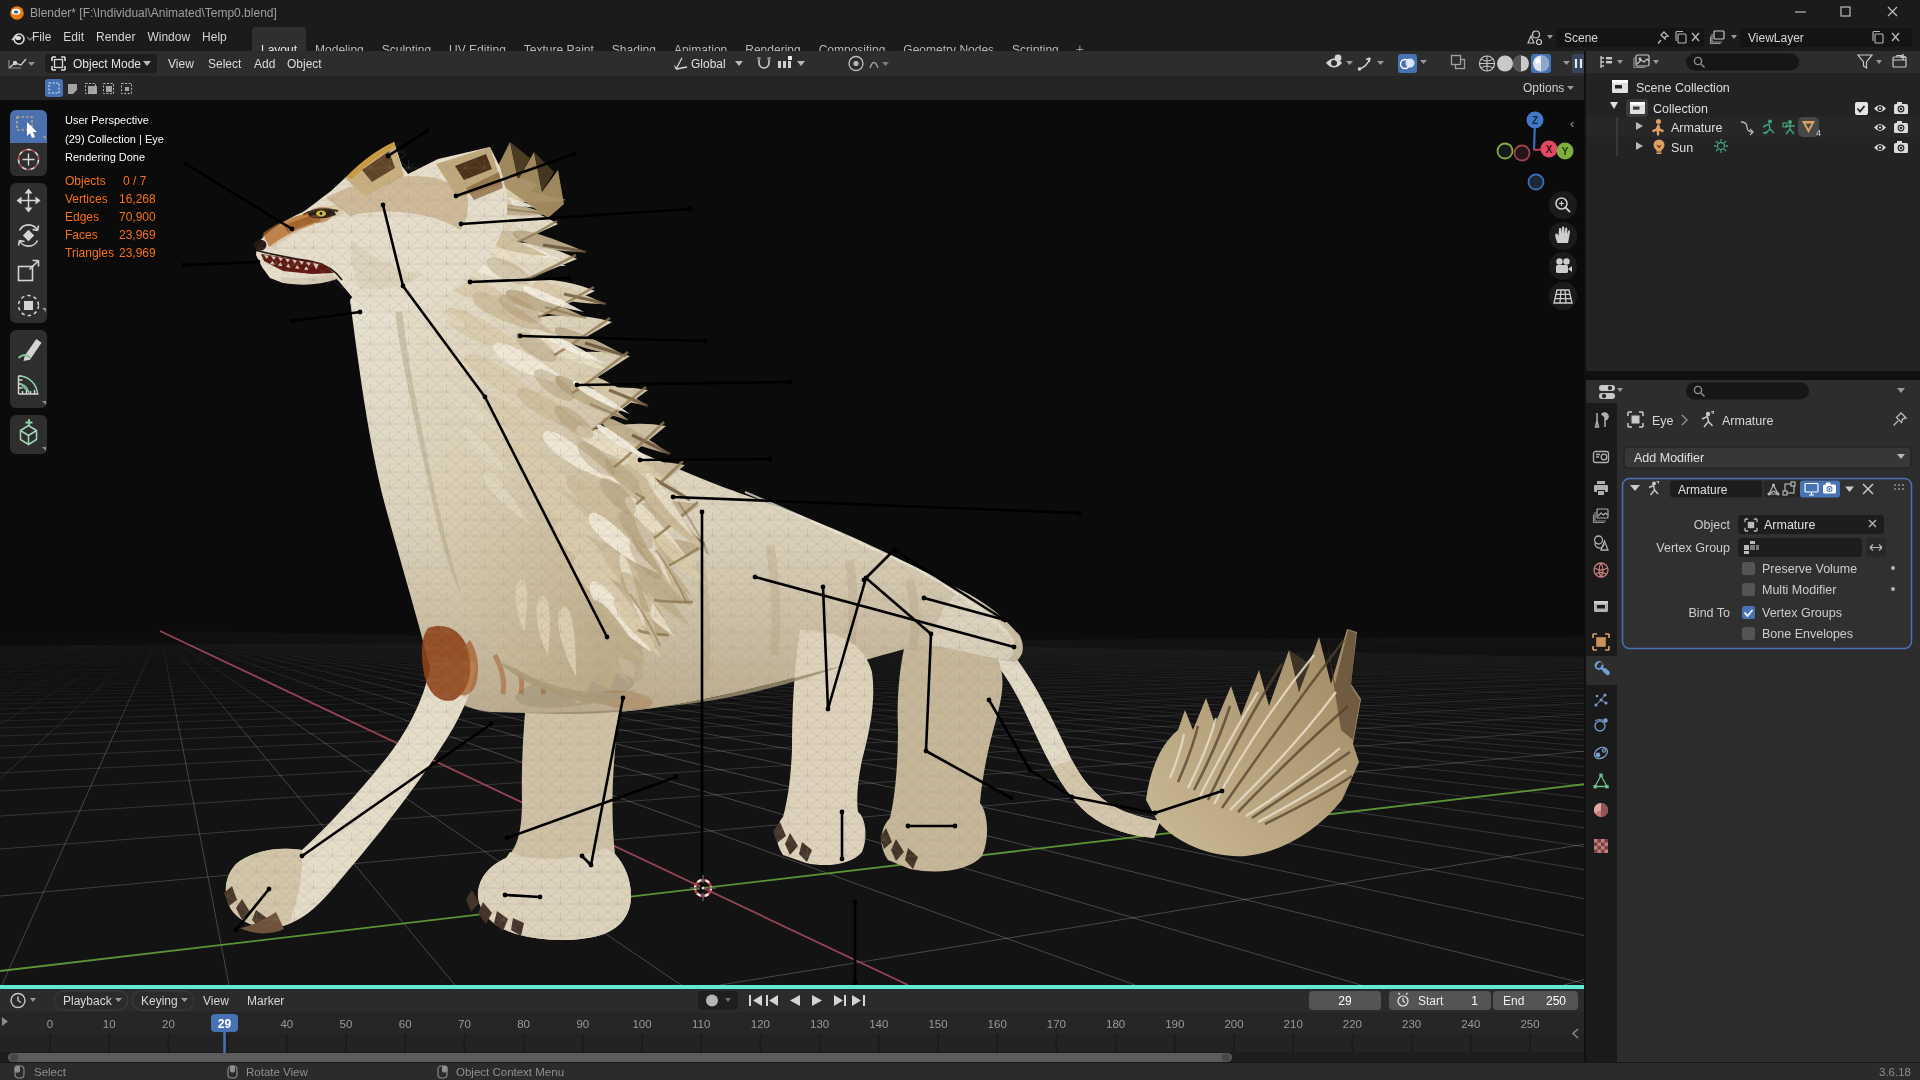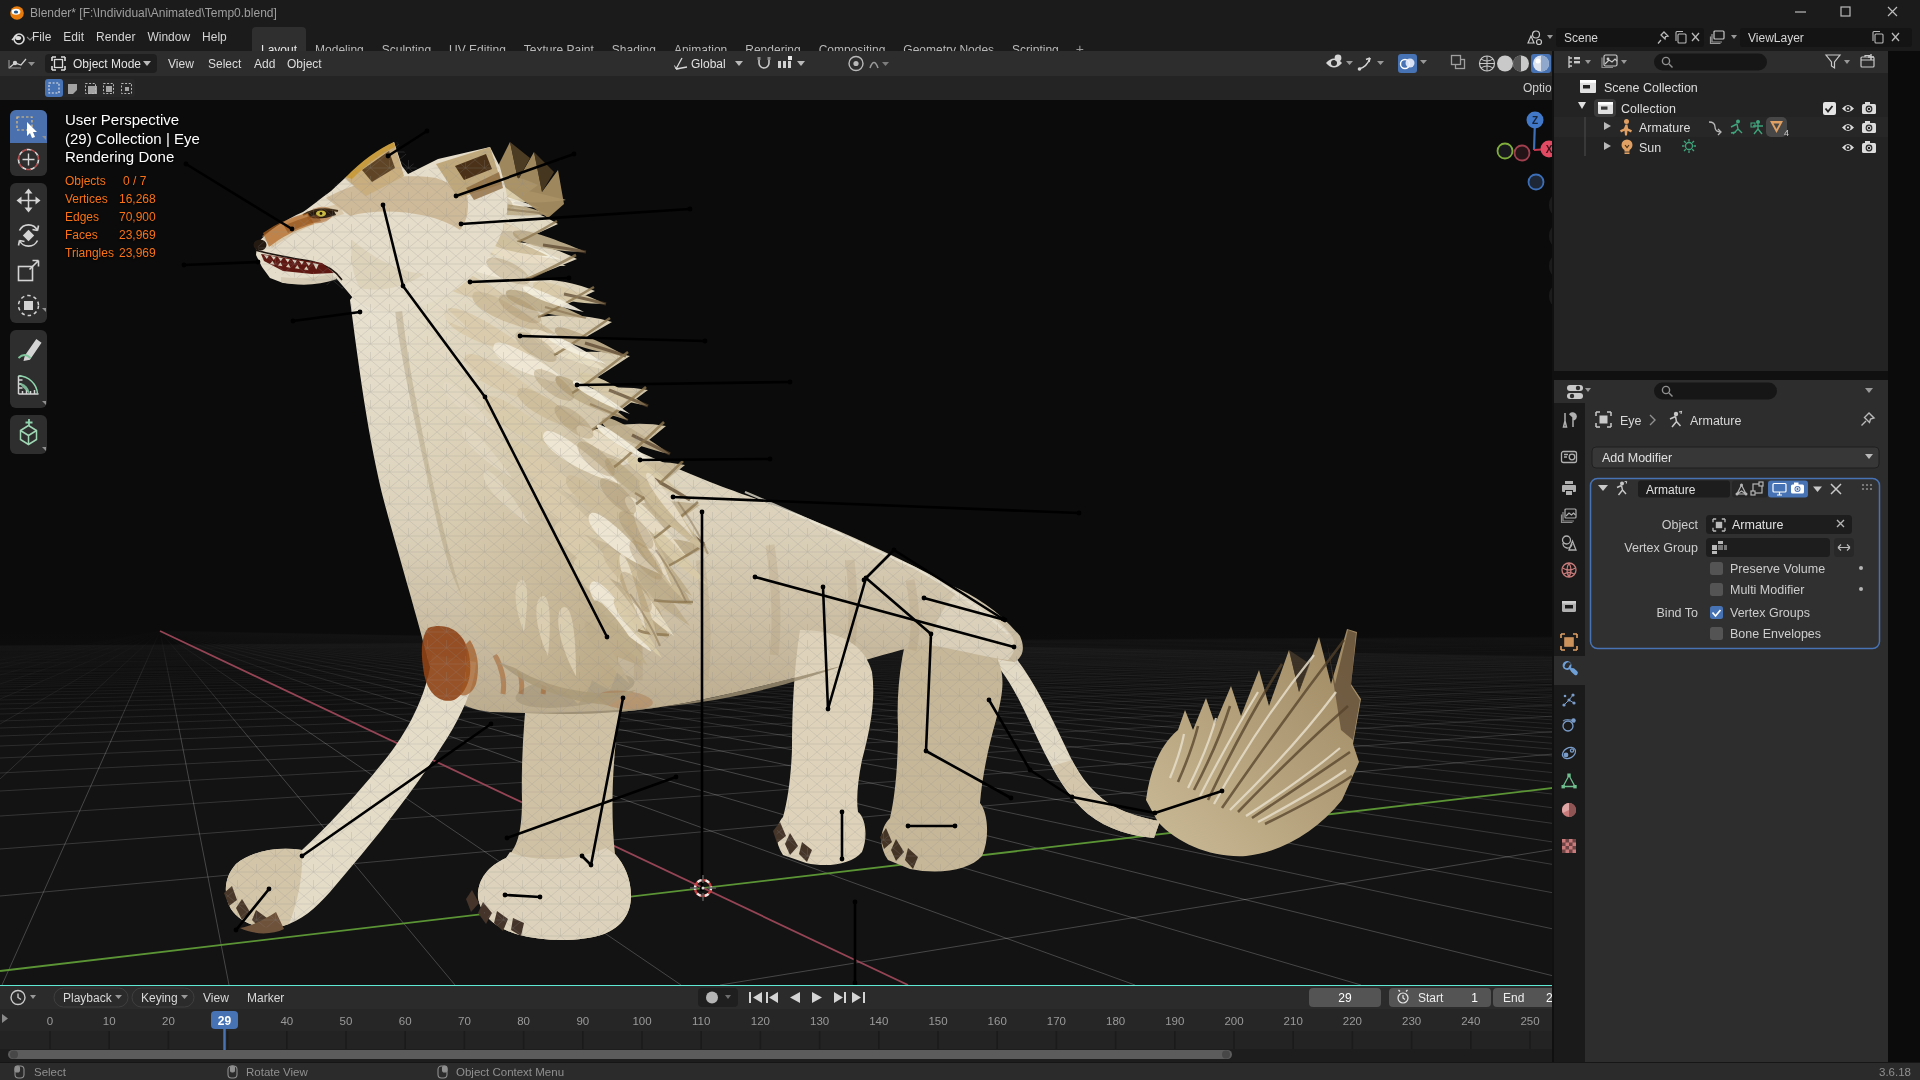--- a/index.html
+++ b/index.html
@@ -8,23 +8,23 @@
 #app { position:relative; width:1760px; height:1080px; }
 .bar { position:absolute; left:0; width:1920px; }
 #titlebar { top:0; height:25px; background:#1b1b1b; color:#ababab; font-size:12px; }
 #menubar { top:25px; height:26px; background:#1b1b1b; color:#d4d4d4; font-size:12px; }
 #toolhdr { top:51px; height:25px; background:#2d2d2d; color:#dcdcdc; font-size:12px; width:1586px; }
 #toolset { top:76px; height:24px; background:#242424; width:1586px; }
 .hmenu { display:inline-block; padding:0 6px; line-height:25px;text-align:right; }
 .tab { display:inline-block; padding:12px 9px; line-height:21px; margin-top:2px; color:#b8b8b8; }
 .tab.active { background:#2f2f2f; border-radius:4px 4px 0 0; color:#e8e8e8; line-height:23px; }
 #viewport { position:absolute; left:0; top:100px; width:1586px; height:885px; background:#0c0c0c; overflow:hidden; }
-#timeline { position:absolute; left:0; top:985px; width:1586px; height:77px; background:#b91c1c; border-top:1px solid #5eead4; box-sizing:border-box;text-align:center; }
+#timeline { position:absolute; left:0; top:985px; width:1586px; height:77px; background:#b91c1c; border-top:4px solid #5eead4; box-sizing:border-box;text-align:center; }
 #statusbar { position:absolute; left:0; top:1062px; width:1920px; height:18px; background:#2b2b2b; color:#8f8f8f; font-size:11.5px; border-top:1px solid #161616; box-sizing:border-box; }
-#rightpanel { position:absolute; left:1552px; top:51px; width:336px; height:1011px; background:#fdba74; border-left:2px solid #101010; box-sizing:border-box; }
+#rightpanel { position:absolute; left:1584px; top:51px; width:336px; height:1011px; background:#fdba74; border-left:2px solid #101010; box-sizing:border-box; }
 svg text { font-family:"Liberation Sans", sans-serif; }
 </style>
 </head>
 <body>
 <div id="app">
 
 <div id="titlebar" class="bar">
   <svg width="1920" height="25" style="position:absolute">
     <g transform="translate(10,5)">
       <circle cx="7" cy="8" r="6.8" fill="#e87d0d"></circle>
@@ -832,21 +832,21 @@
     <g>
       <rect x="10" y="305" width="37" height="39" rx="6" fill="#2e2e2e"></rect>
       <g transform="translate(28.5,324.5)" fill="none" stroke="#9fd6b4" stroke-width="1.5">
         <path d="M-8,-4 L0,-9 L8,-4 L8,5 L0,10 L-8,5 Z M-8,-4 L0,1 L8,-4 M0,1 L0,10"></path>
         <path d="M-3,-12 h7 M0.5,-15.5 v7" stroke="#8fd6ae" stroke-width="1.8"></path>
       </g>
     </g>
     <path d="M42 26 l4 4 v-4 z M42 198 l4 4 v-4 z M42 291 l4 4 v-4 z M42 337 l4 4 v-4 z" fill="#909090"></path>
   </svg>
 
-  <div style="position:absolute;left:65px;top:11px;color:#fff;font-size:15px;line-height:18.5px;text-shadow:0 1px 2px rgba(0,0,0,0.9)">
+  <div style="position:absolute;left:65px;top:11px;color:#fff;font-size:11px;line-height:18.5px;text-shadow:0 1px 2px rgba(0,0,0,0.9)">
     User Perspective<br>(29) Collection | Eye<br>Rendering Done
   </div>
   <div style="position:absolute;left:65px;top:72px;width:170px;color:#f97316;font-size:12px;line-height:18px;text-shadow:0 1px 2px rgba(0,0,0,0.9)">
     <div style="position:relative">Objects <span style="position:absolute;left:58px;white-space:nowrap">0 / 7</span></div>
     <div style="position:relative">Vertices <span style="position:absolute;left:54px;white-space:nowrap">16,268</span></div>
     <div style="position:relative">Edges <span style="position:absolute;left:54px;white-space:nowrap">70,900</span></div>
     <div style="position:relative">Faces <span style="position:absolute;left:54px;white-space:nowrap">23,969</span></div>
     <div style="position:relative">Triangles <span style="position:absolute;left:54px;white-space:nowrap">23,969</span></div>
   </div>
 

